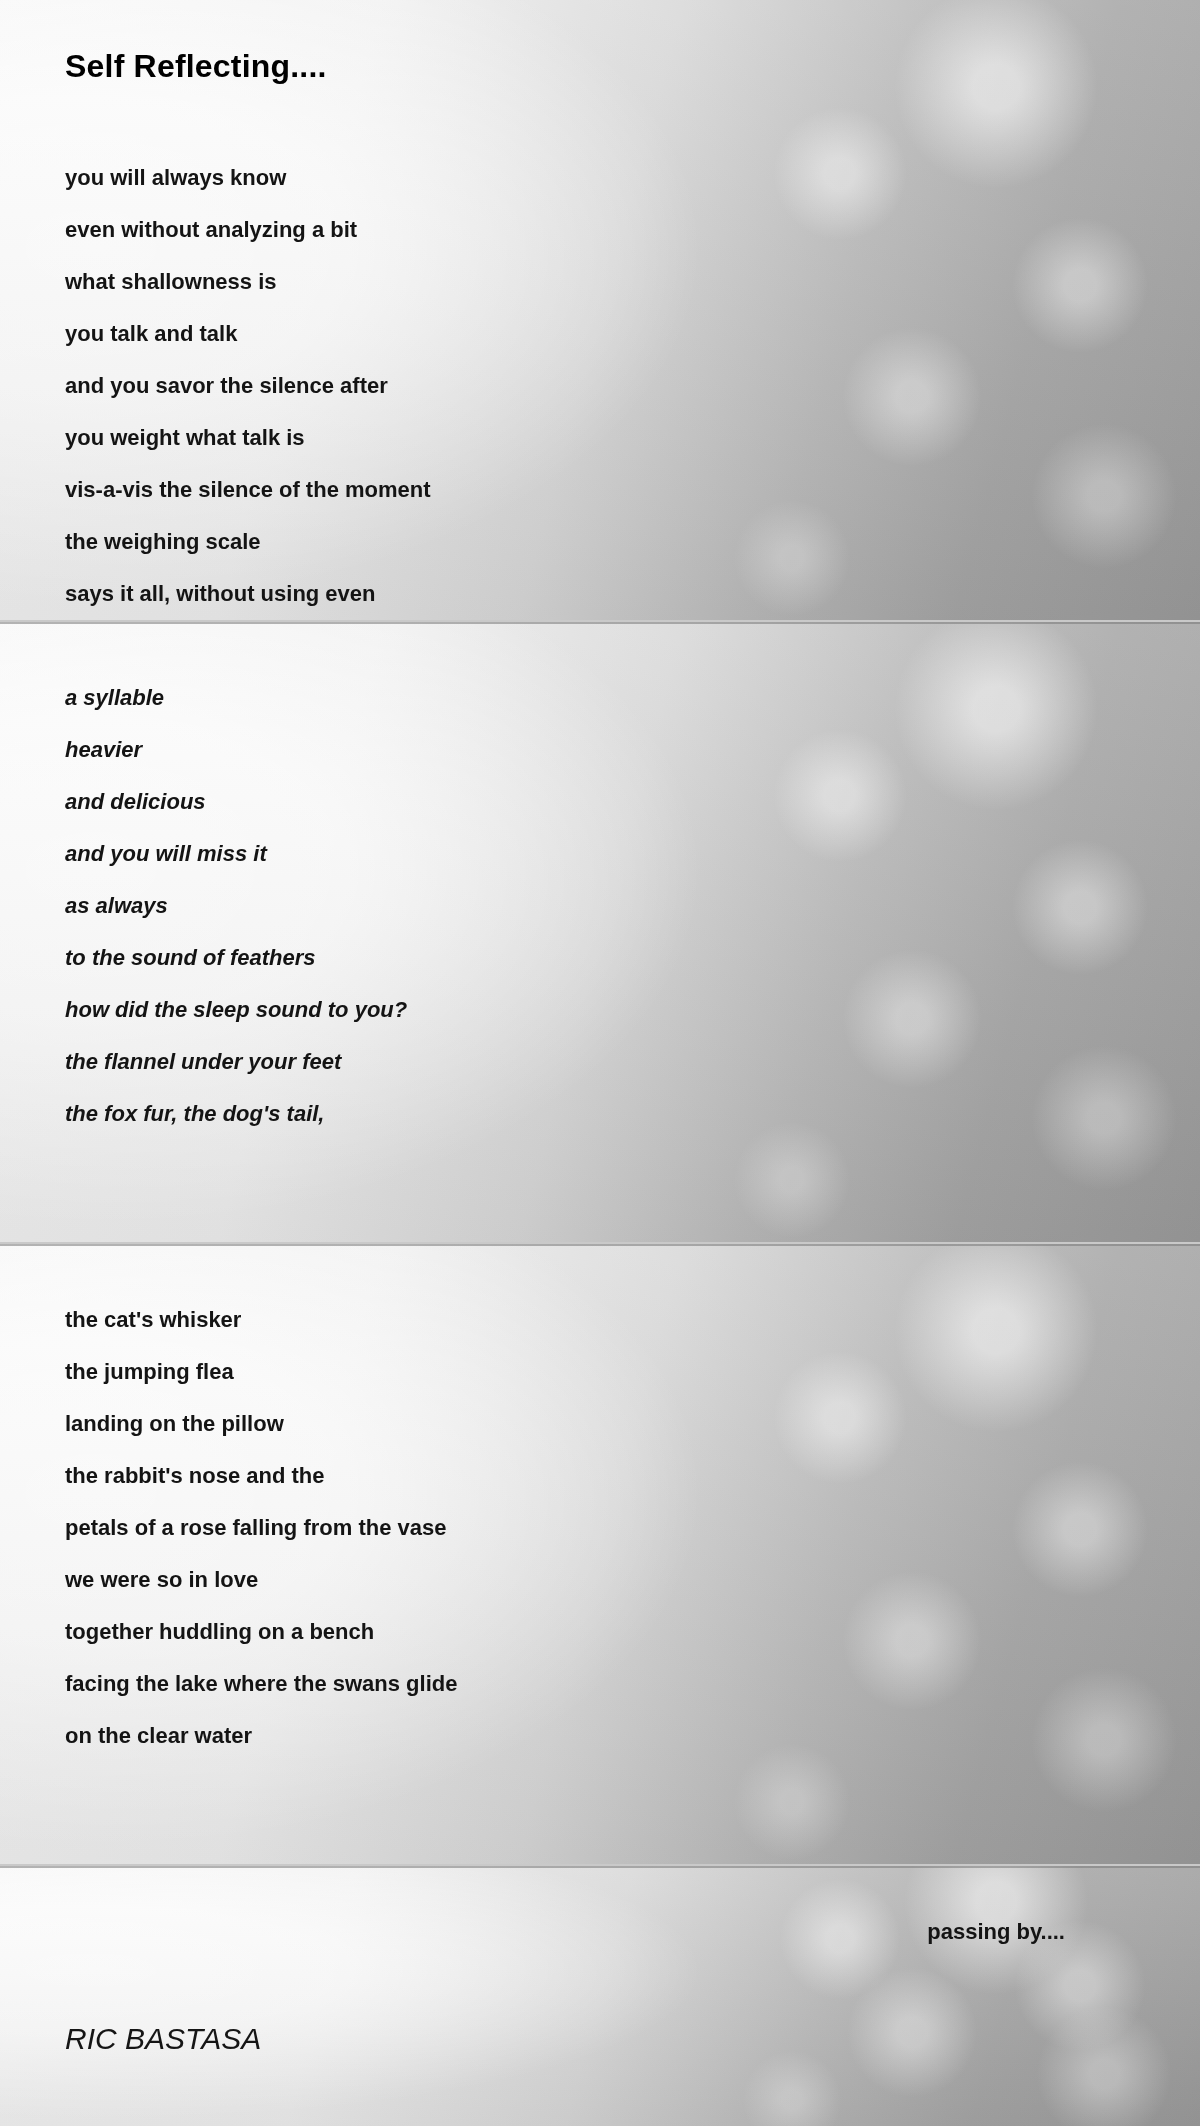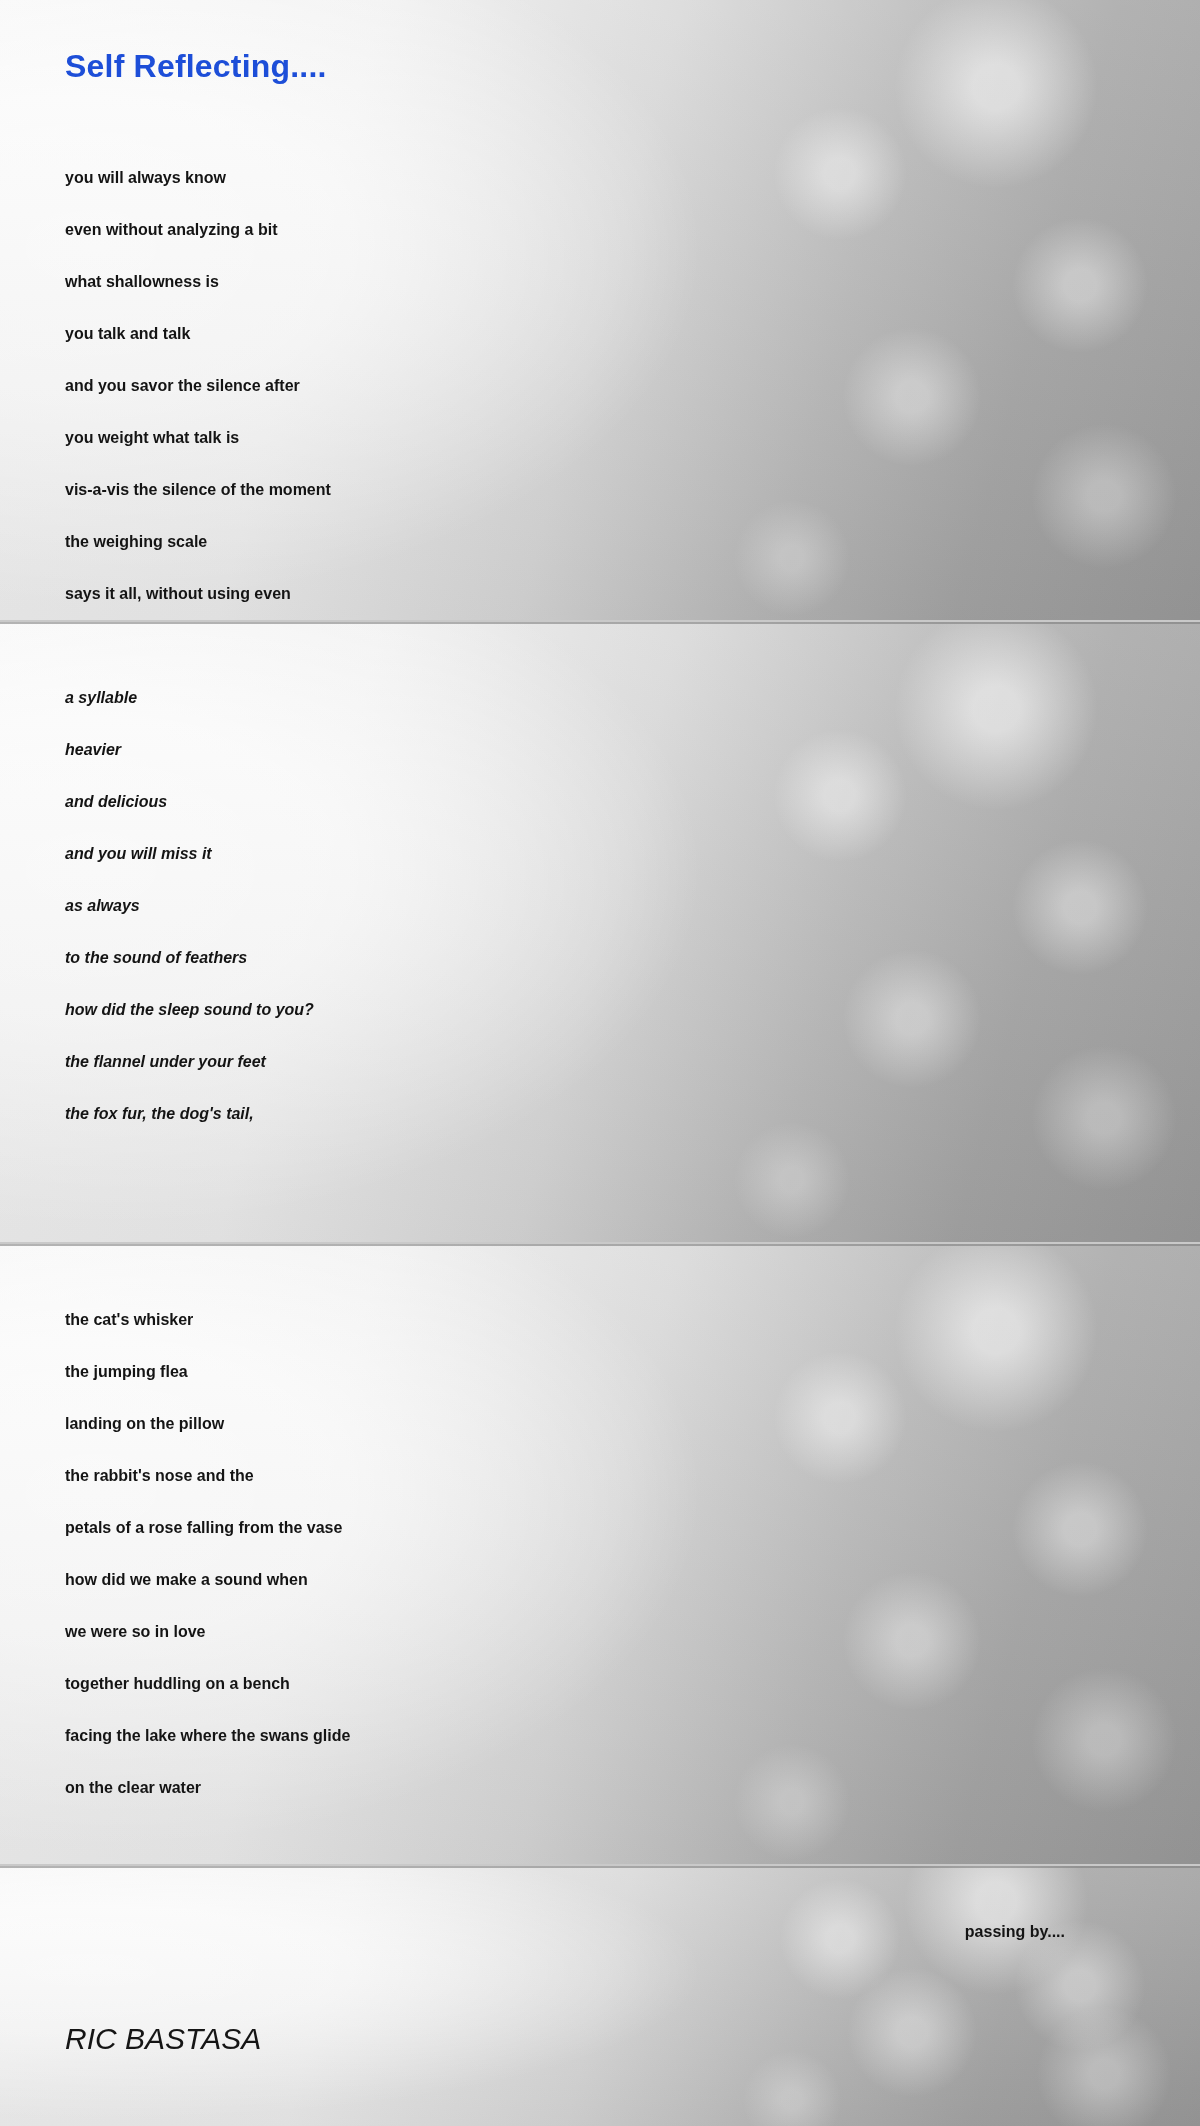--- a/index.html
+++ b/index.html
@@ -65,30 +65,30 @@
     left: 0; top: 0;
     width: 1200px;
     height: 2126px;
   }
   .title {
     position: absolute;
     left: 65px;
     top: 48px;
     font-size: 32px;
     font-weight: bold;
-    color: #1d4ed8;
+    color: #000000;
     letter-spacing: 0.2px;
   }
   .stanza {
     position: absolute;
     left: 65px;
     width: 1000px;
   }
   .line {
-    font-size: 16px;
+    font-size: 22px;
     font-weight: bold;
     color: #141414;
     line-height: 52px;
     white-space: pre;
   }
   #stanza1 { top: 152px; }
   #stanza2 { top: 672px; font-style: italic; }
   #stanza3 { top: 1294px; }
   #stanza4 { top: 1906px; text-align: right; }
 
@@ -154,21 +154,20 @@
       <div class="line">the flannel under your feet</div>
       <div class="line">the fox fur, the dog's tail,</div>
     </div>
 
     <div class="stanza" id="stanza3">
       <div class="line">the cat's whisker</div>
       <div class="line">the jumping flea</div>
       <div class="line">landing on the pillow</div>
       <div class="line">the rabbit's nose and the</div>
       <div class="line">petals of a rose falling from the vase</div>
-      <div class="line">how did we make a sound when</div>
       <div class="line">we were so in love</div>
       <div class="line">together huddling on a bench</div>
       <div class="line">facing the lake where the swans glide</div>
       <div class="line">on the clear water</div>
     </div>
 
     <div class="stanza" id="stanza4">
       <div class="line">passing by....</div>
     </div>
 

